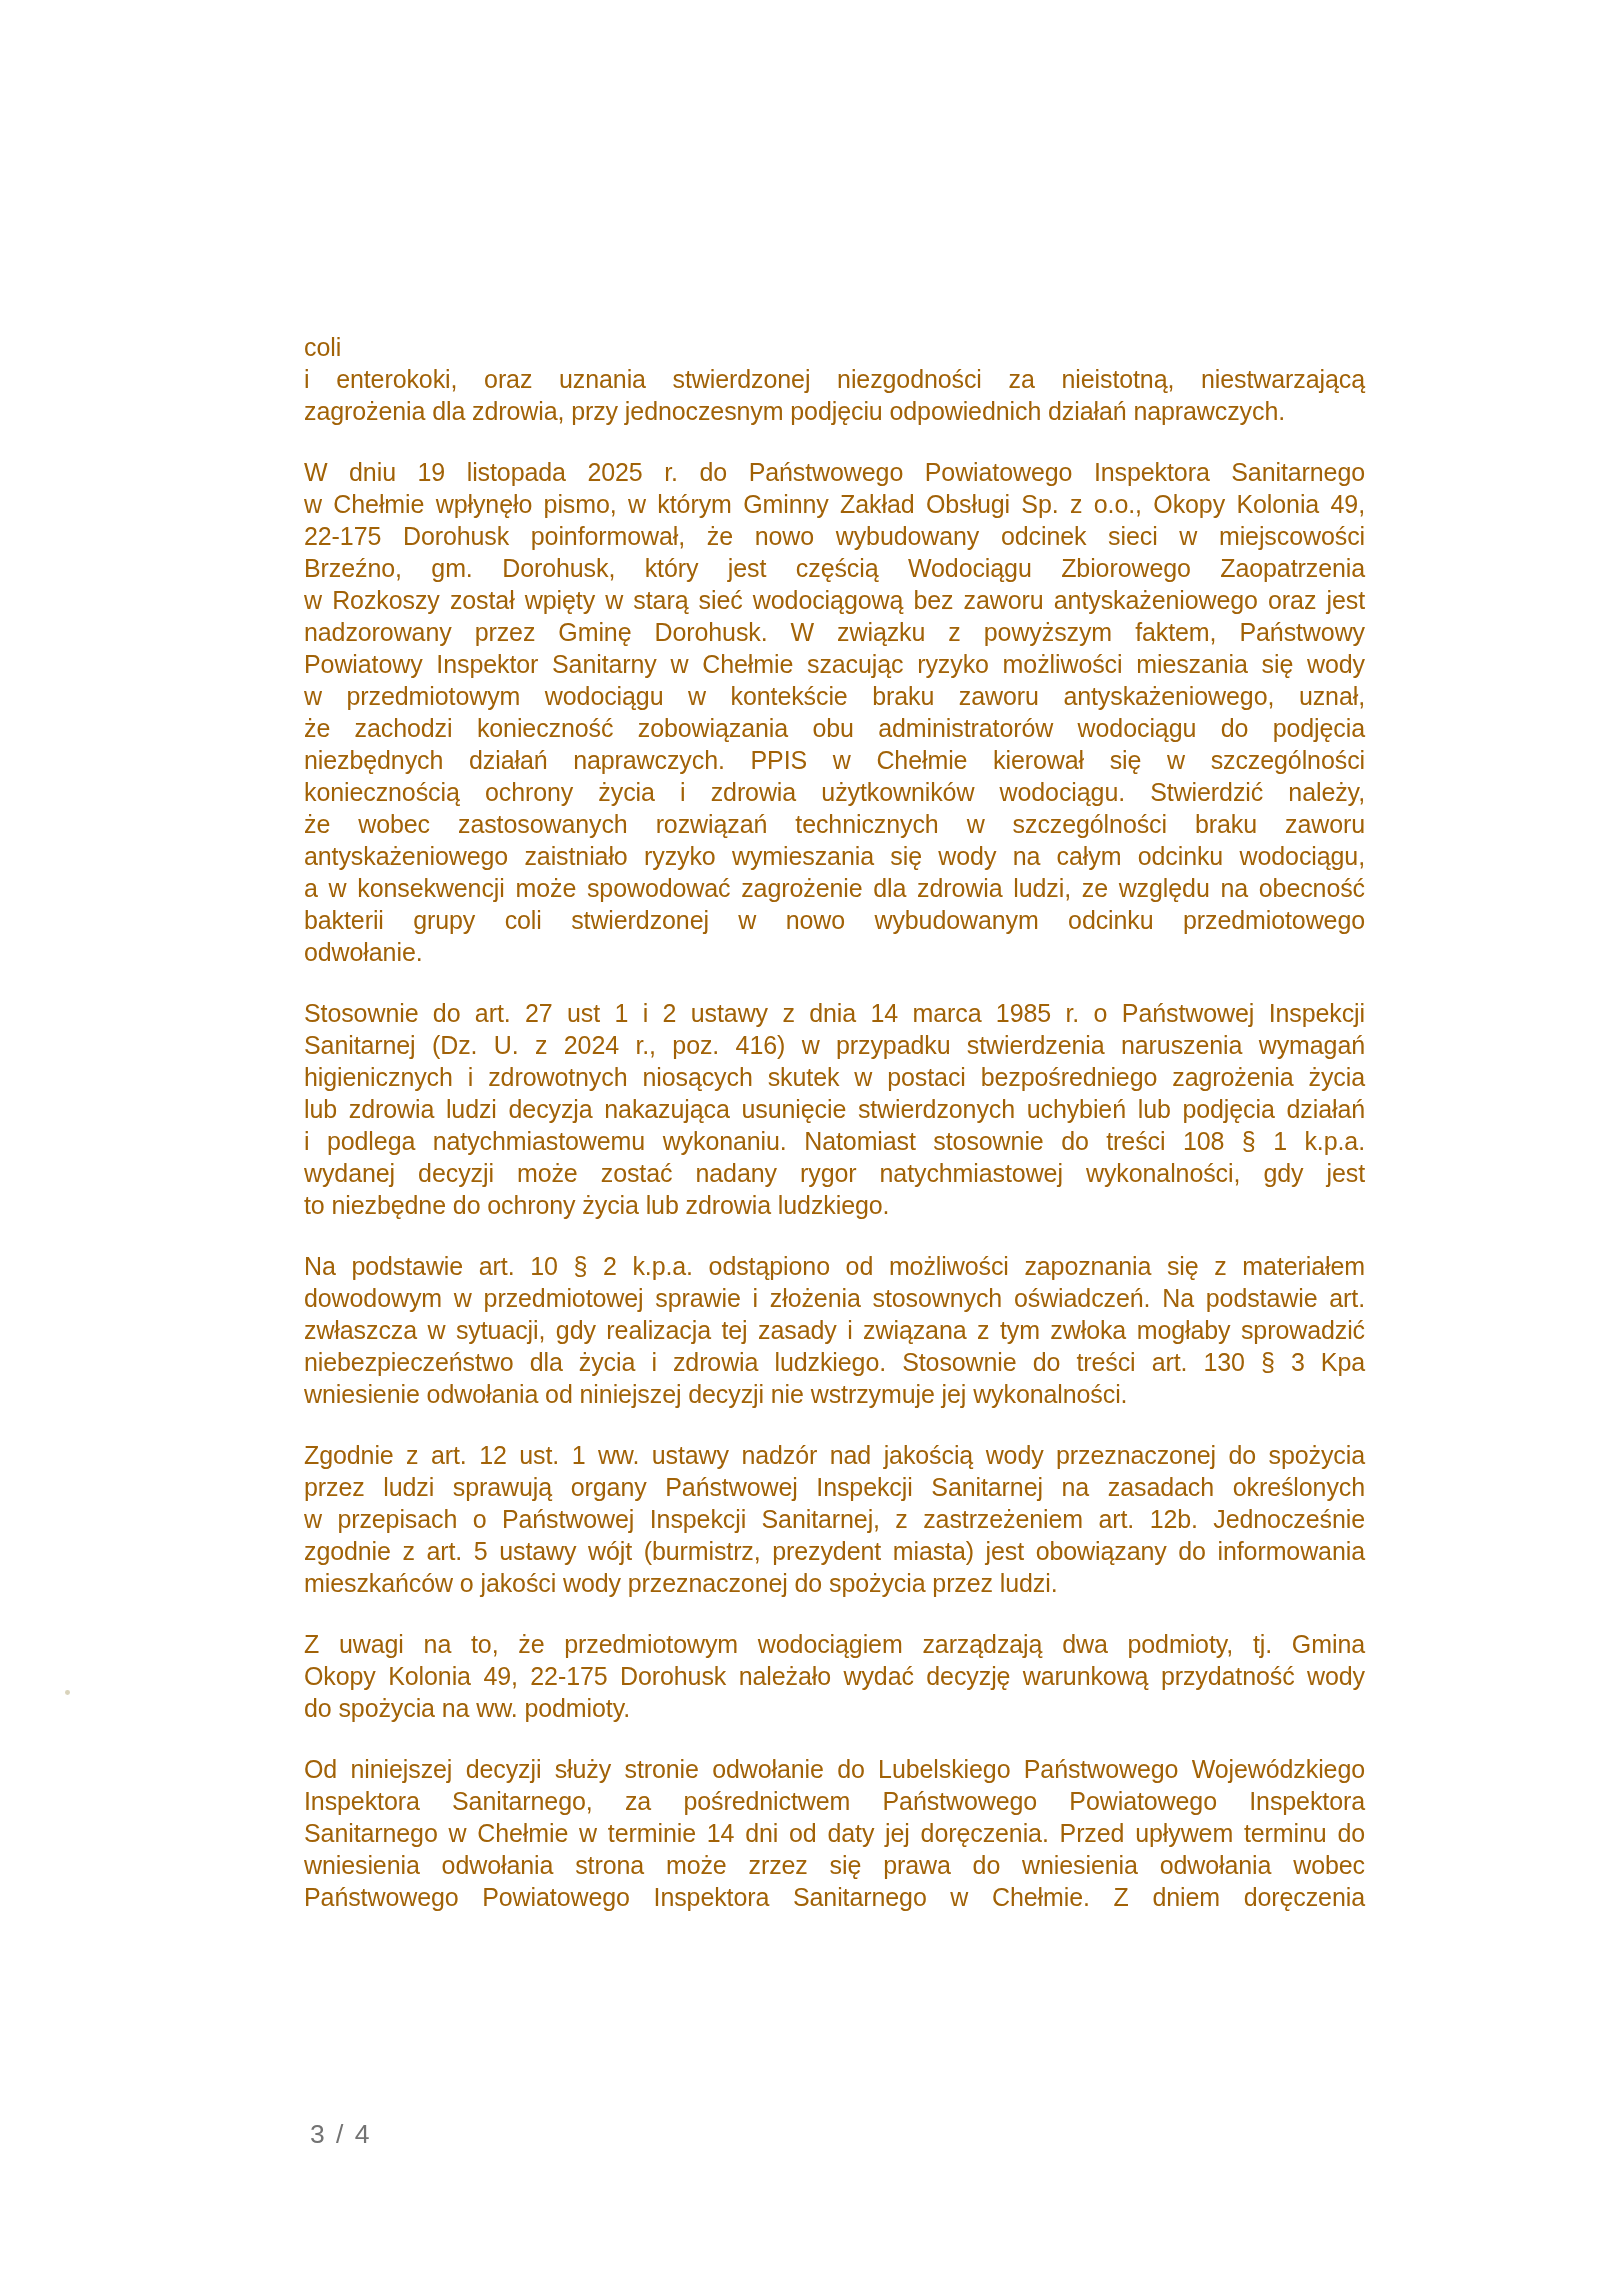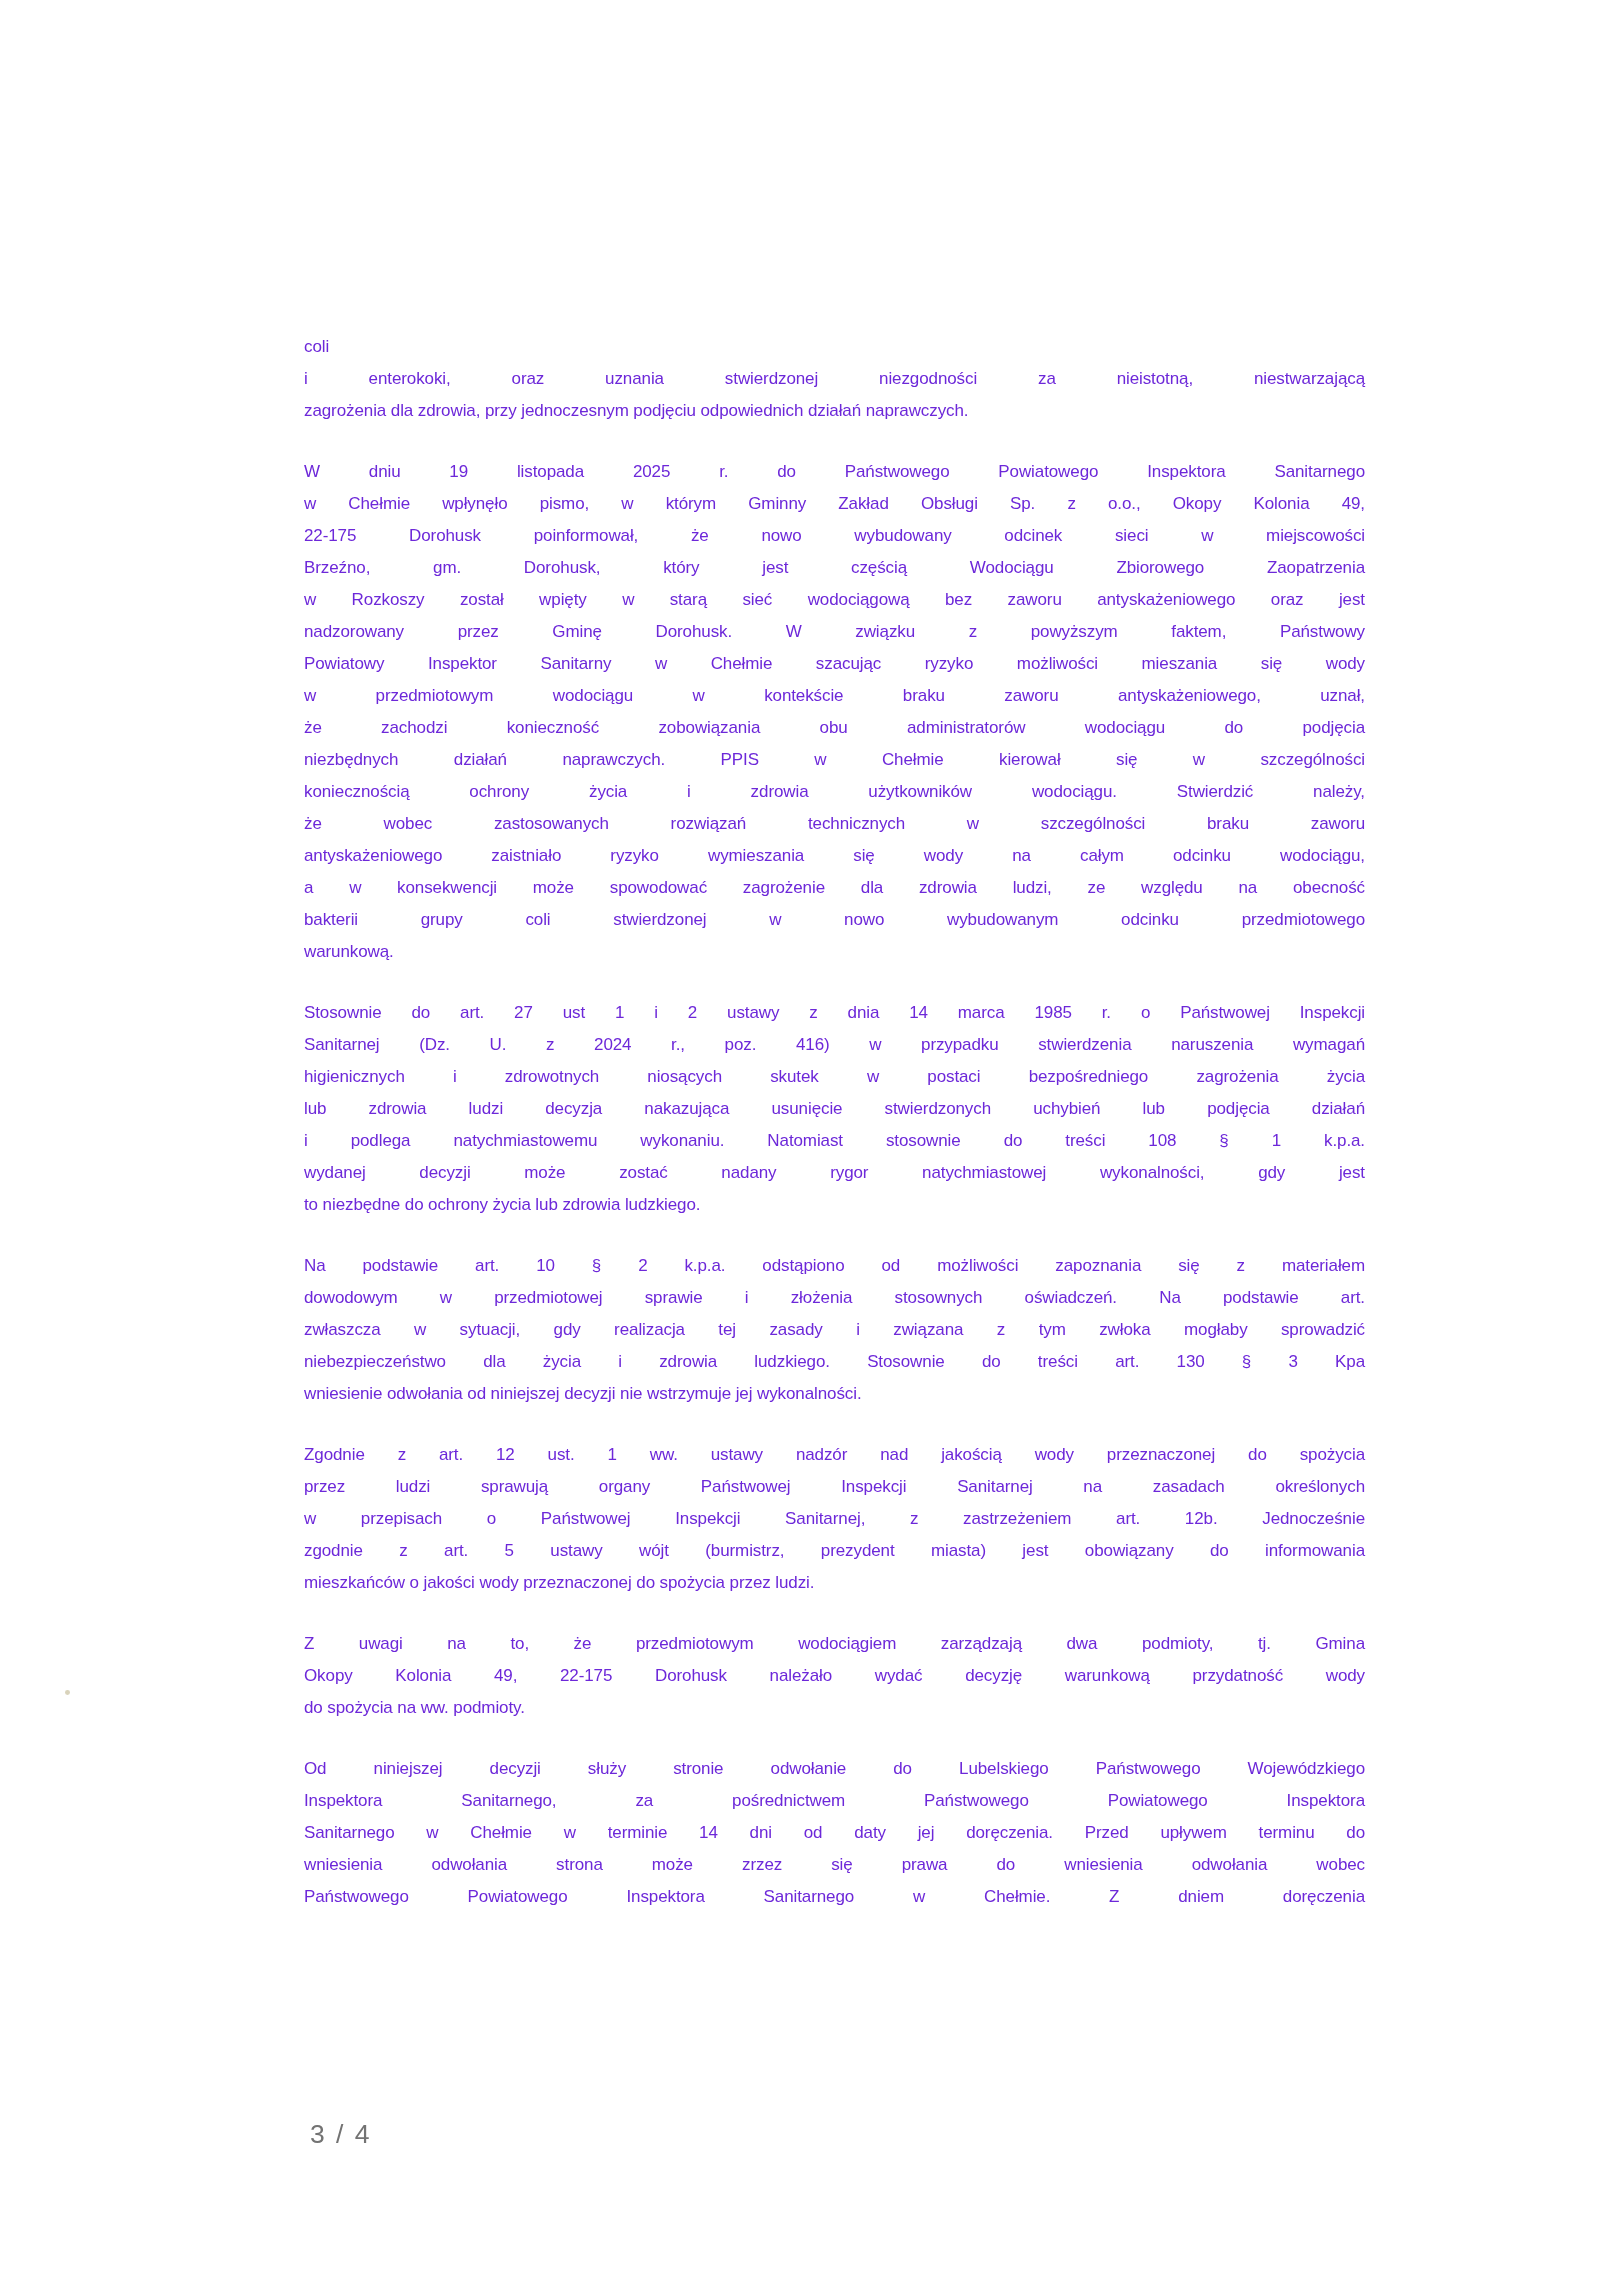--- a/index.html
+++ b/index.html
@@ -9,22 +9,22 @@
     background: #ffffff;
     position: relative;
     font-family: "Liberation Sans", sans-serif;
     overflow: hidden;
   }
   .text-block {
     position: absolute;
     left: 304px;
     top: 331px;
     width: 1061px;
-    color: #6d28d9;
-    font-size: 17px;
+    color: #a16207;
+    font-size: 25px;
     line-height: 32px;
     letter-spacing: -0.1px;
   }
   .paragraph { margin: 0 0 29px 0; }
   .line {
     text-align: justify;
     text-align-last: justify;
     white-space: normal;
   }
   .line-last {
@@ -69,21 +69,21 @@
         <div class="line">nadzorowany przez Gminę Dorohusk. W związku z powyższym faktem, Państwowy</div>
         <div class="line">Powiatowy Inspektor Sanitarny w Chełmie szacując ryzyko możliwości mieszania się wody</div>
         <div class="line">w przedmiotowym wodociągu w kontekście braku zaworu antyskażeniowego, uznał,</div>
         <div class="line">że zachodzi konieczność zobowiązania obu administratorów wodociągu do podjęcia</div>
         <div class="line">niezbędnych działań naprawczych. PPIS w Chełmie kierował się w szczególności</div>
         <div class="line">koniecznością ochrony życia i zdrowia użytkowników wodociągu. Stwierdzić należy,</div>
         <div class="line">że wobec zastosowanych rozwiązań technicznych w szczególności braku zaworu</div>
         <div class="line">antyskażeniowego zaistniało ryzyko wymieszania się wody na całym odcinku wodociągu,</div>
         <div class="line">a w konsekwencji może spowodować zagrożenie dla zdrowia ludzi, ze względu na obecność</div>
         <div class="line">bakterii grupy coli stwierdzonej w nowo wybudowanym odcinku przedmiotowego</div>
-        <div class="line line-last">warunkową.</div>
+        <div class="line line-last">odwołanie.</div>
       </div>
     <div class="paragraph">
         <div class="line">Stosownie do art. 27 ust 1 i 2 ustawy z dnia 14 marca 1985 r. o Państwowej Inspekcji</div>
         <div class="line">Sanitarnej (Dz. U. z 2024 r., poz. 416) w przypadku stwierdzenia naruszenia wymagań</div>
         <div class="line">higienicznych i zdrowotnych niosących skutek w postaci bezpośredniego zagrożenia życia</div>
         <div class="line">lub zdrowia ludzi decyzja nakazująca usunięcie stwierdzonych uchybień lub podjęcia działań</div>
         <div class="line">i podlega natychmiastowemu wykonaniu. Natomiast stosownie do treści 108 § 1 k.p.a.</div>
         <div class="line">wydanej decyzji może zostać nadany rygor natychmiastowej wykonalności, gdy jest</div>
         <div class="line line-last">to niezbędne do ochrony życia lub zdrowia ludzkiego.</div>
       </div>

